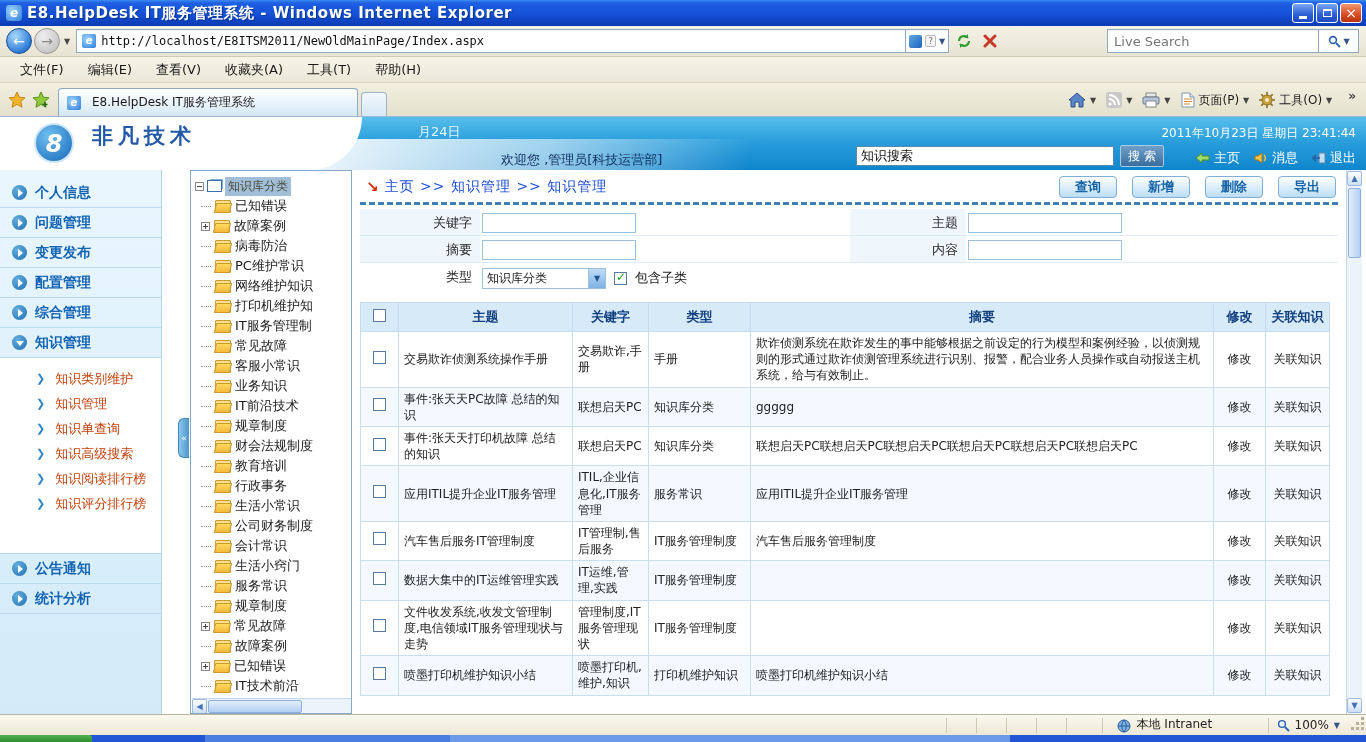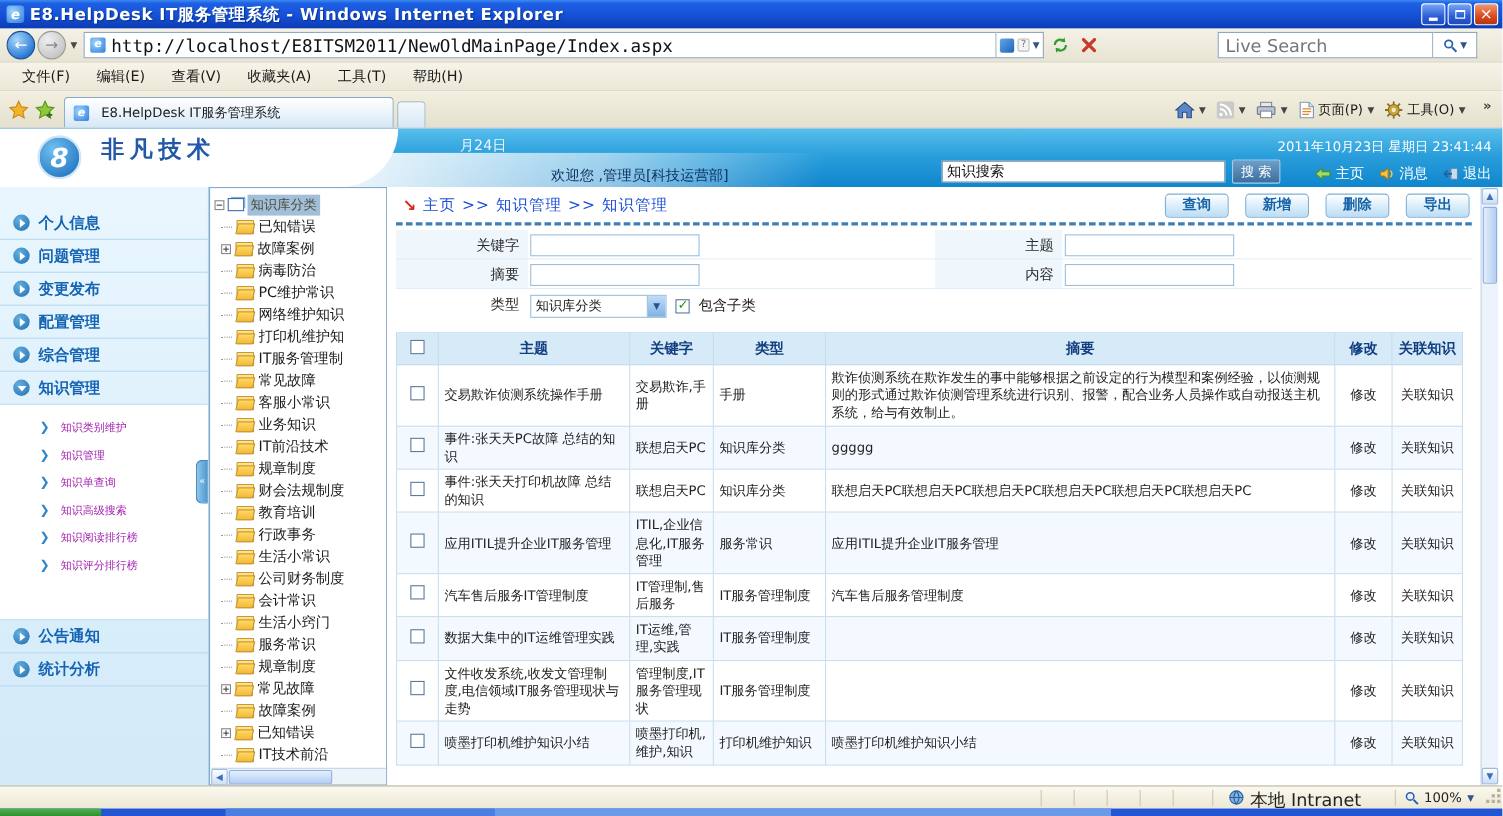--- a/index.html
+++ b/index.html
@@ -29,30 +29,30 @@
   .navcircle { width:26px; height:26px; border-radius:50%; border:1px solid #18508F; margin-right:2px;
     background:radial-gradient(circle at 35% 30%,#A8D8FA,#2E7CD8 70%,#175CA8);
     color:#fff; font-size:14px; display:flex; align-items:center; justify-content:center; }
   .navcircle.disabled { background:radial-gradient(circle at 35% 30%,#EFEFEF,#C9C9C9 70%,#ABABAB); color:#8a8a8a; border-color:#9a9a96; }
   .nav-caret { color:#4a4a44; font-size:8px; margin:0 6px 0 2px; }
   .addr-field { height:24px; flex:0 0 830px; background:#fff; border:1px solid #8FA8BF;
     display:flex; align-items:center; padding:0 5px; }
   .addr-fav { width:14px; height:14px; border-radius:2px; margin-right:5px;
     background:radial-gradient(circle at 35% 35%,#9CD4FF,#2E7CD8); color:#fff; font-size:10px;
     line-height:14px; text-align:center; font-style:italic; font-weight:bold; }
-  .addr-url { font-family:"DejaVu Sans Mono","Liberation Mono",monospace; font-size:16px; color:#111; }
+  .addr-url { font-family:"DejaVu Sans Mono","Liberation Mono",monospace; font-size:12px; color:#111; }
   .addr-icons { height:24px; background:#fff; border:1px solid #8FA8BF; border-left:none;
     display:flex; align-items:center; padding:0 3px; gap:3px; }
   .mini-doc { width:13px; height:13px; background:linear-gradient(135deg,#5FA8E8,#1C64B8); border-radius:2px; }
   .mini-q { font-size:9px; color:#777; border:1px solid #bbb; border-radius:2px; padding:0 2px; background:#f4f4f4; }
   .mini-caret { font-size:8px; color:#33548a; }
   .toolbtn { width:22px; height:24px; display:flex; align-items:center; justify-content:center; margin-left:4px;
     border:1px solid transparent; border-radius:2px; }
-  .livesearch { margin-left:106px; width:196px; height:24px; border:1px solid #8FA8BF; background:#fff;
-    font-size:16px; color:#8a8a8a; padding:0 6px; font-family:"DejaVu Sans","Liberation Sans",sans-serif; }
+  .livesearch { margin-left:106px; width:212px; height:24px; border:1px solid #8FA8BF; background:#fff;
+    font-size:13px; color:#8a8a8a; padding:0 6px; font-family:"DejaVu Sans","Liberation Sans",sans-serif; }
   .search-go { width:40px; height:24px; border:1px solid #8FA8BF; border-left:none; background:#fff;
     display:flex; align-items:center; justify-content:center; gap:3px; }
 
   
   .menubar { position:absolute; left:0; top:57px; width:1366px; height:26px;
     background:linear-gradient(180deg,#F6F4E8,#ECE8D8); border-bottom:1px solid #D8D3BE;
     display:flex; align-items:center; padding-left:8px; }
   .menu-item { font-size:13px; color:#1a1a1a; padding:3px 12px; }
 
   
@@ -91,35 +91,35 @@
   .hsearch-btn { position:absolute; left:1120px; top:28px; width:44px; height:22px;
     background:linear-gradient(180deg,#6F9FC8,#3A6E9E); border:1px solid #A8CCE8; border-radius:2px;
     color:#fff; font-size:12px; text-align:center; line-height:20px; }
   .hlinks { position:absolute; right:10px; top:32px; display:flex; align-items:center; gap:14px; }
   .hlink { display:flex; align-items:center; gap:4px; color:#fff; font-size:13px; }
 
   
   .app { position:absolute; left:0; top:170px; width:1366px; height:544px; background:#fff; }
 
   
-  .sidenav { position:absolute; left:0; top:0; width:190px; height:544px;
-    background:linear-gradient(180deg,#E9F6FE,#D2EAF9); border-right:1px solid #AFD4EC; padding-top:18px; }
+  .sidenav { position:absolute; left:0; top:0; width:162px; height:544px;
+    background:linear-gradient(180deg,#E9F6FE,#D2EAF9); border-right:1px solid #AFD4EC; padding-top:8px; }
   .nav-item { height:30px; display:flex; align-items:center; gap:8px; padding-left:12px;
     border-bottom:1px solid #B9DAEF; }
   .nav-bullet { width:15px; height:15px; border-radius:50%; flex:0 0 15px;
     background:radial-gradient(circle at 35% 30%,#63AEDE,#1F6FB4); position:relative; }
   .nav-bullet::after { content:""; position:absolute; left:6px; top:4px;
     border-left:5px solid #fff; border-top:4px solid transparent; border-bottom:4px solid transparent; }
   .nav-bullet.down::after { left:4px; top:6px;
     border-top:5px solid #fff; border-left:4px solid transparent; border-right:4px solid transparent; border-bottom:none; }
   .nav-label { font-size:14px; font-weight:bold; color:#1464B4; }
   .nav-sub { background:#fff; min-height:196px; padding:8px 0 0 0; border-bottom:1px solid #B9DAEF; }
   .sub-item { height:25px; display:flex; align-items:center; gap:10px; padding-left:36px; }
   .sub-arrow { color:#2E86C8; font-size:11px; font-weight:bold; }
-  .sub-label { font-size:10px; color:#a21caf; }
+  .sub-label { font-size:13px; color:#c2410c; }
   .collapse-handle { position:absolute; left:178px; top:248px; width:11px; height:40px;
     background:linear-gradient(90deg,#8CC6EC,#4E96CC); border:1px solid #3E86BC; border-right:none;
     border-radius:6px 0 0 6px; color:#fff; font-size:9px; text-align:center; line-height:38px; }
 
   
   .treepanel { position:absolute; left:190px; top:0; width:162px; height:544px; background:#fff;
     border:1px solid #86A8C9; overflow:hidden; }
   .tree-root { display:flex; align-items:center; height:20px; margin:5px 0 0 4px; gap:3px; }
   .exp-box { width:9px; height:9px; border:1px solid #888; background:#fff; position:relative; flex:0 0 9px; }
   .exp-box::before { content:""; position:absolute; left:1px; top:3px; width:5px; height:1px; background:#444; }
@@ -189,22 +189,22 @@
   td.c-topic { color:#2B55A5; }
   td.c-link { color:#2E6BC8; text-align:center; }
   col.w-check{width:38px;} col.w-topic{width:174px;} col.w-kw{width:76px;} col.w-type{width:102px;}
   col.w-sum{width:463px;} col.w-edit{width:52px;} col.w-rel{width:64px;}
 
   
   .statusbar { position:absolute; left:0; top:714px; width:1366px; height:21px;
     background:linear-gradient(180deg,#FBF9EE,#ECE8D6); border-top:1px solid #B8B4A0;
     display:flex; align-items:center; }
   .sb-seg { height:15px; border-left:1px solid #CCC8B4; width:30px; }
-  .sb-zone { display:flex; align-items:flex-start; gap:6px; padding:0 14px; border-left:1px solid #CCC8B4;
-    font-size:16px; color:#222; height:15px; margin-left:6px; width:150px; }
+  .sb-zone { display:flex; align-items:flex-end; gap:6px; padding:0 14px; border-left:1px solid #CCC8B4;
+    font-size:12px; color:#222; height:15px; margin-left:6px; width:150px; }
   .sb-zoom { display:flex; align-items:center; gap:5px; border-left:1px solid #CCC8B4; height:15px;
     padding:0 8px; font-size:12px; color:#222; margin-left:16px; }
   .grip { position:relative; width:14px; height:14px; margin-left:4px; }
   .grip::after { content:""; position:absolute; right:2px; bottom:2px; width:3px; height:3px; background:#B8B29C;
     box-shadow:-5px 0 0 #B8B29C, 0 -5px 0 #B8B29C, -10px 0 0 #B8B29C, -5px -5px 0 #B8B29C, 0 -10px 0 #B8B29C; }
 
   
   .taskbar { position:absolute; left:0; top:735px; width:1366px; height:7px; background:#2155D4; }
   .tb-start { position:absolute; left:0; top:0; width:92px; height:7px;
     background:linear-gradient(180deg,#52B152,#2E8F2E); border-radius:0 3px 0 0; }

